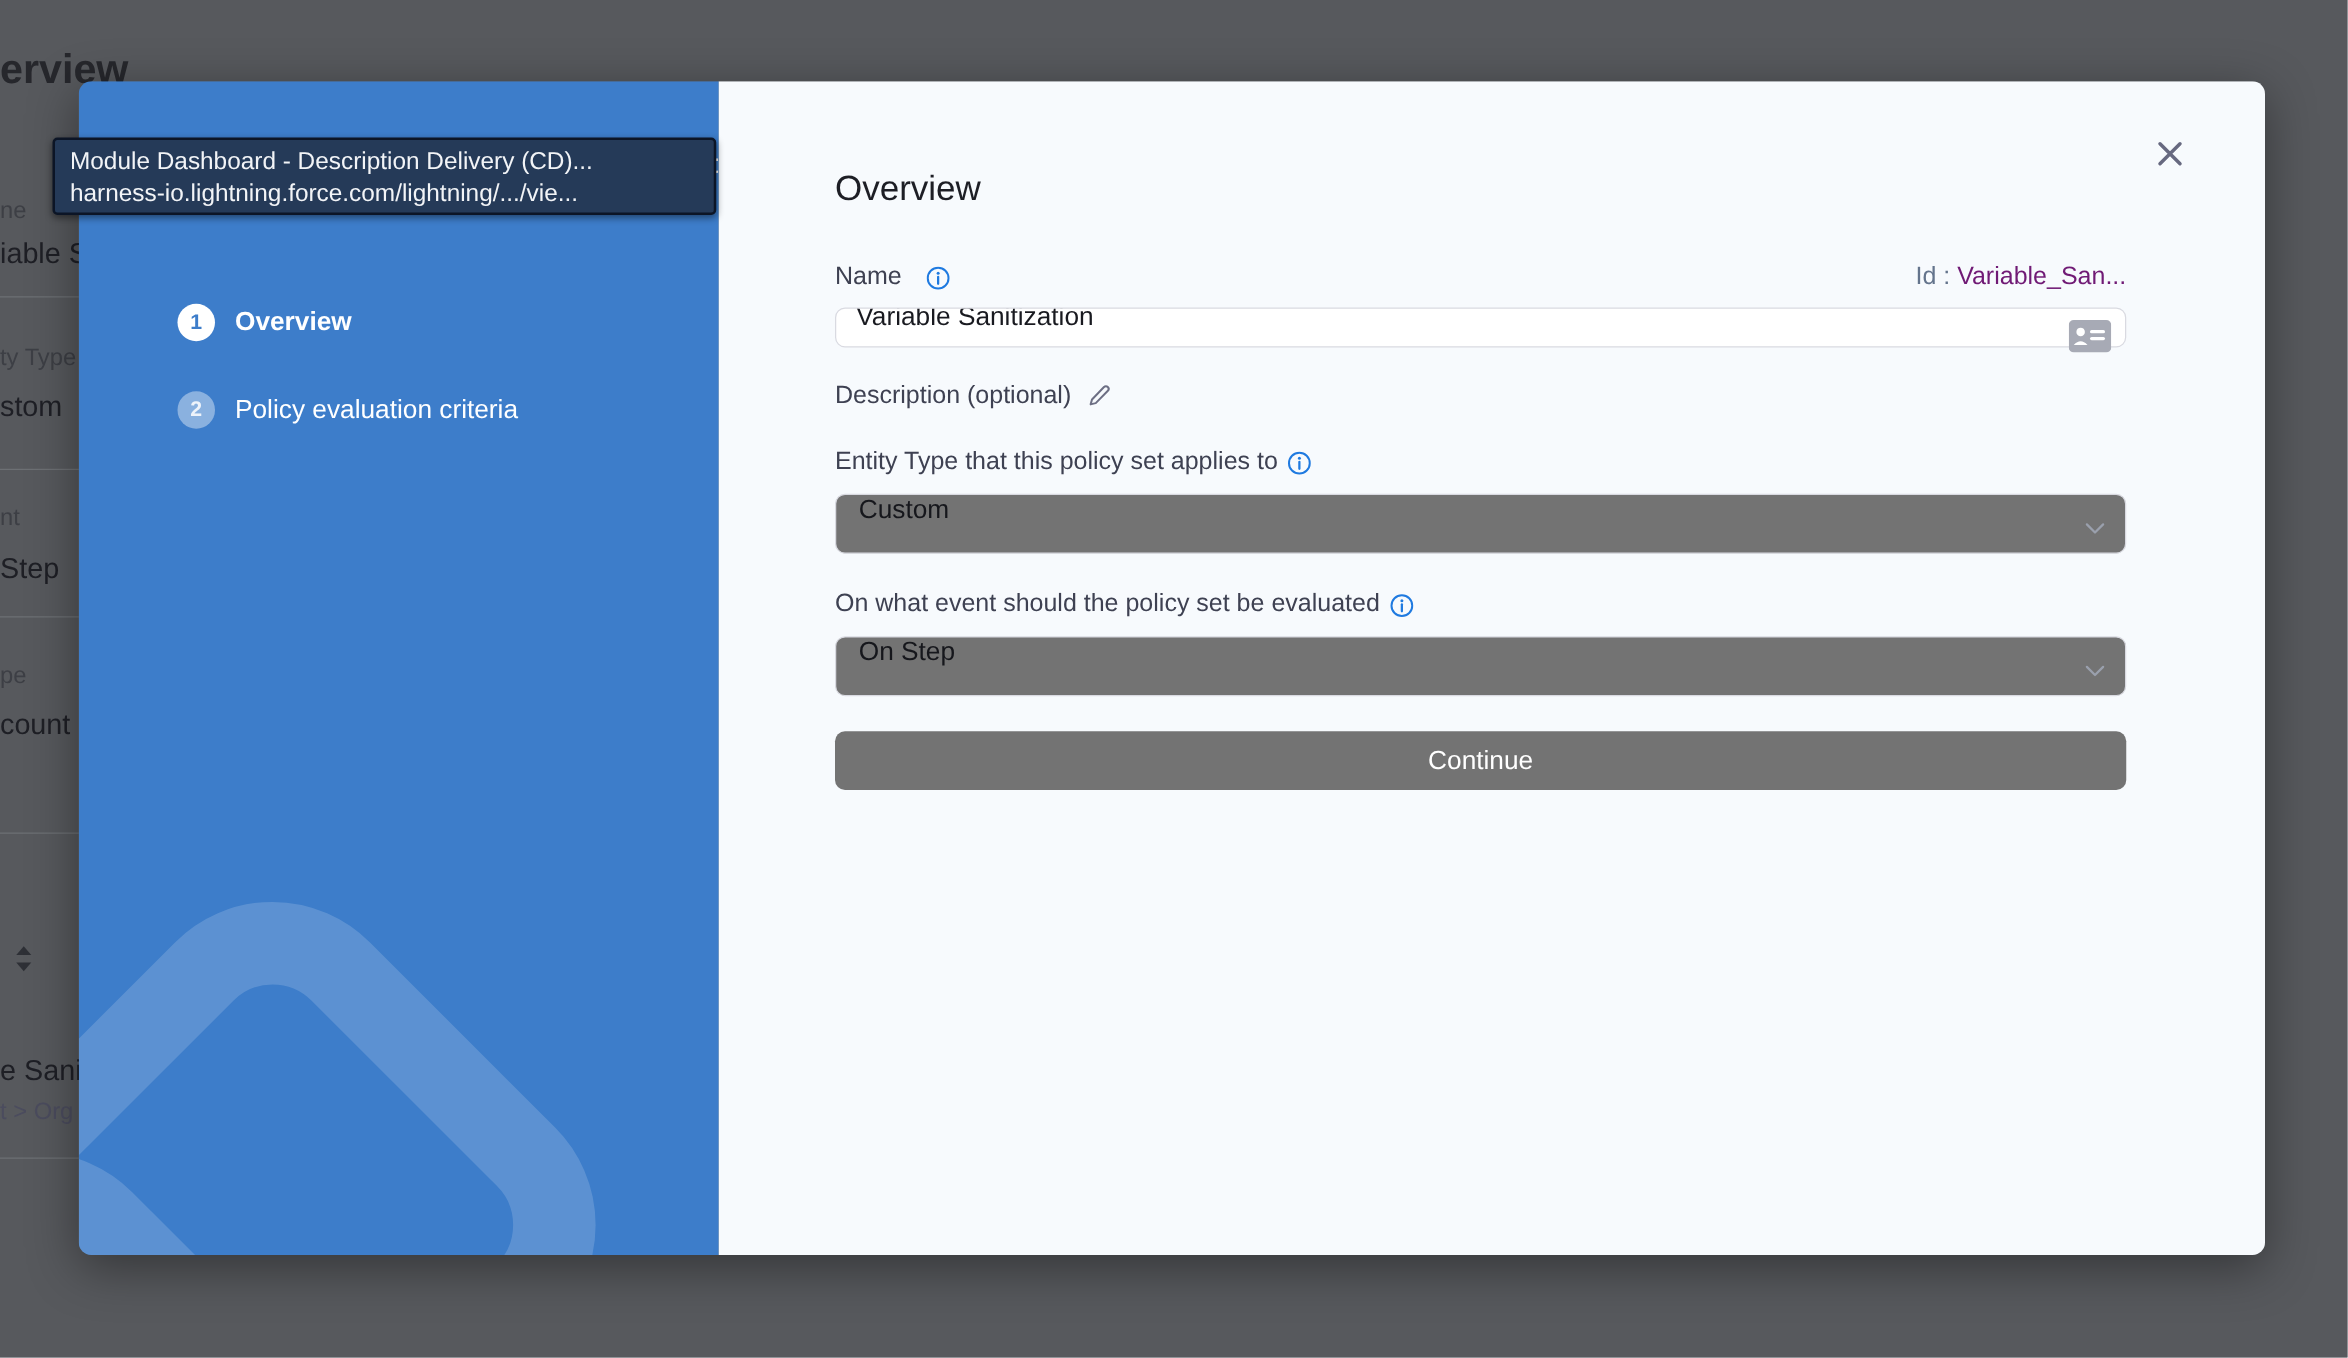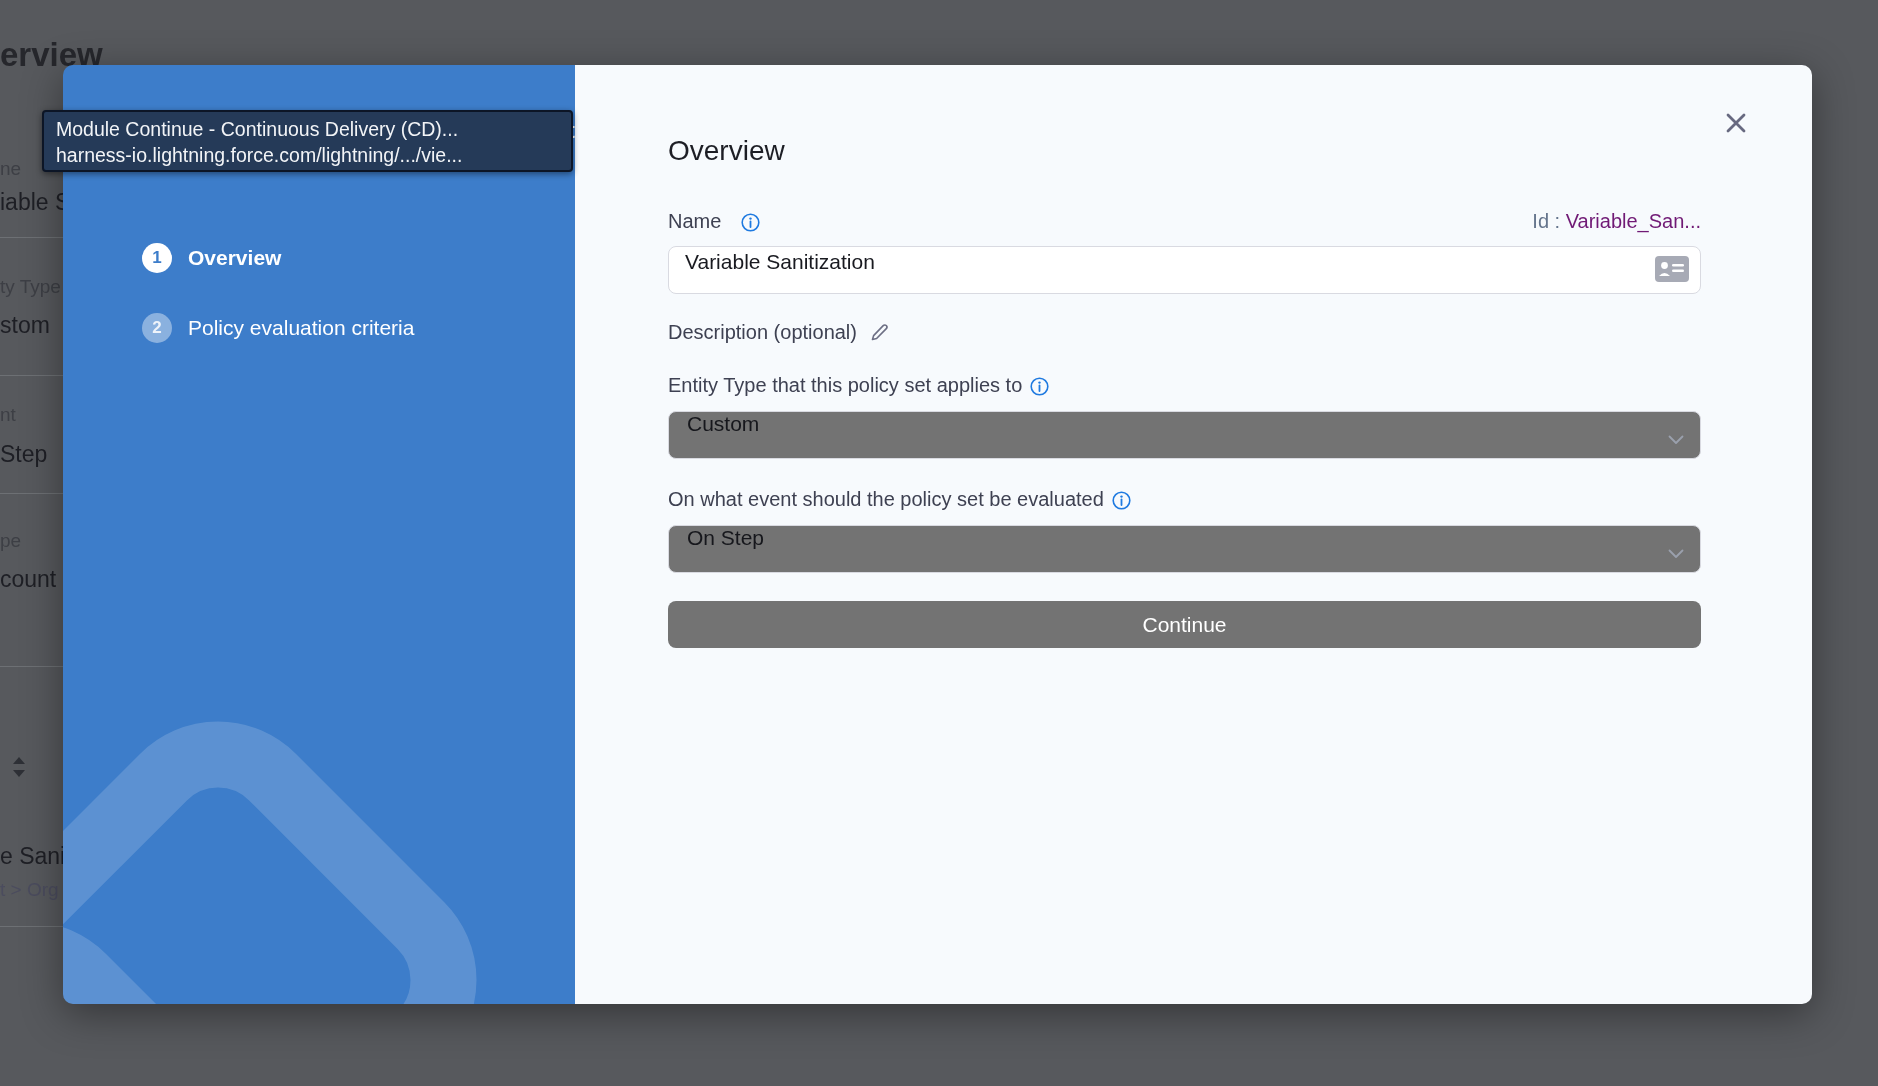--- a/index.html
+++ b/index.html
@@ -83,21 +83,21 @@
   .field-row { display: flex; align-items: baseline; justify-content: space-between; margin-top: 43px; }
   .label-line { display: flex; align-items: center; gap: 20px; }
   .field-label { font-size: 20px; font-weight: 500; color: #3e4152; }
   .info-icon { display: inline-flex; position: relative; top: 1px; cursor: pointer; }
   .id-line { font-size: 20px; }
   .id-prefix { color: #64748c; }
   .id-link { color: #701a75; text-decoration: none; cursor: pointer; }
 
   .input-wrap { position: relative; margin-top: 13px; }
   .text-input {
-    width: 100%; height: 48px; border: 1px solid #d9dae1; border-radius: 8px;
+    width: 100%; height: 32px; border: 1px solid #d9dae1; border-radius: 8px;
     background: #ffffff; padding: 0 48px 16px 16px;
     font-family: inherit; font-size: 21px; color: #191a20;
   }
   .input-card-icon { position: absolute; right: 12px; top: 10px; cursor: pointer; }
 
   .desc-row { margin-top: 27px; display: flex; align-items: center; gap: 12px; }
   .pencil-icon { cursor: pointer; display: inline-flex; }
 
   .section-label { margin-top: 30px; display: flex; align-items: center; gap: 8px; }
 
@@ -257,15 +257,15 @@
           <path d="M1.5 1.5 L8 8 L14.5 1.5" fill="none" stroke="#9aa0ad" stroke-width="1.8" stroke-linecap="round" stroke-linejoin="round"></path>
         </svg>
       </span>
     </div>
 
     <button class="continue-btn">Continue</button>
   </section>
 </div>
 
 <div class="link-tooltip">
-  <div>Module Continue - Continuous Delivery (CD)...</div>
+  <div>Module Dashboard - Description Delivery (CD)...</div>
   <div>harness-io.lightning.force.com/lightning/.../vie...</div>
 </div>
 
 </body></html>

